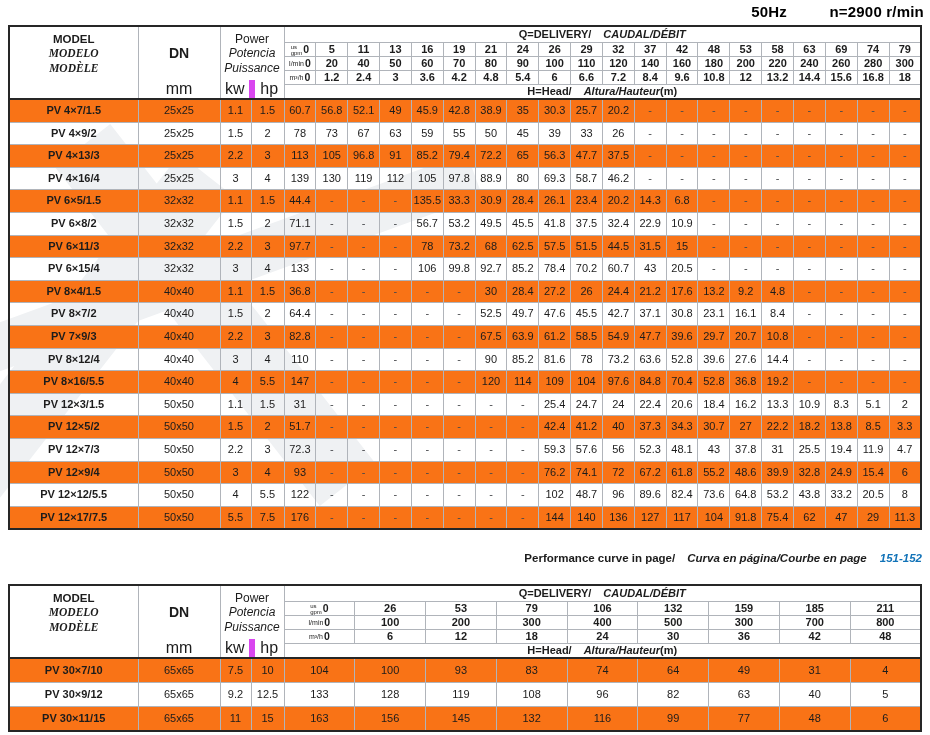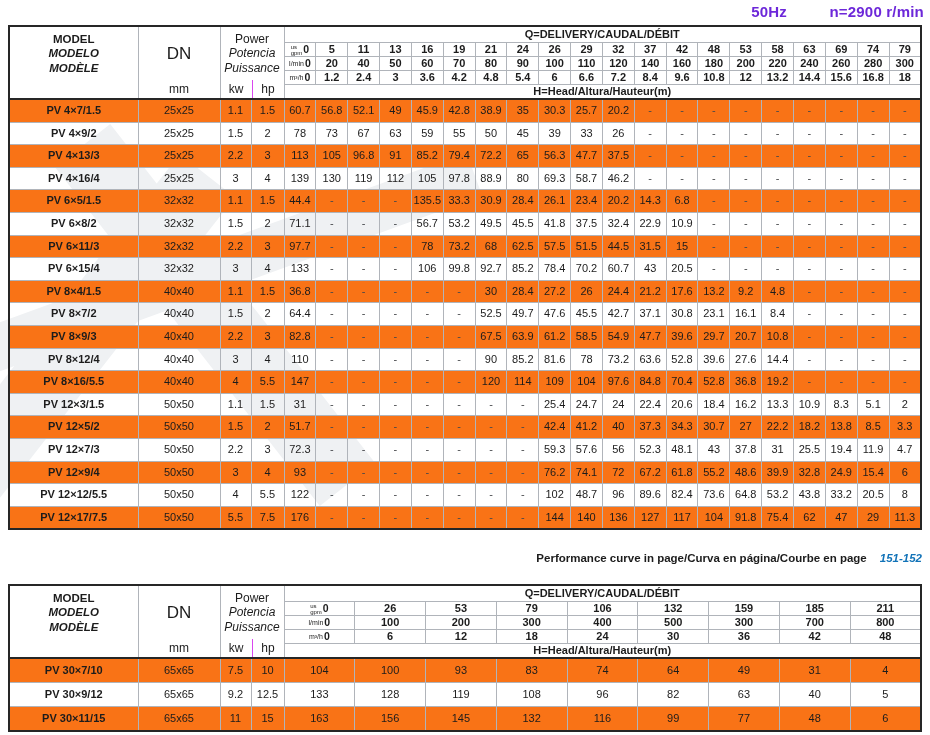--- a/index.html
+++ b/index.html
@@ -9,21 +9,21 @@
     font-family:"Liberation Sans","DejaVu Sans",sans-serif;
   }
   
   .wm{position:absolute;left:0;top:60px;width:600px;height:520px;z-index:0;pointer-events:none;}
   .wm .bar{position:absolute;background:#eff1f3;}
   .wm .b1{left:40px;top:70px;width:70px;height:430px;transform:rotate(38deg);}
   .wm .b2{left:180px;top:40px;width:70px;height:430px;transform:rotate(-38deg);}
   .wm .b3{left:-30px;top:180px;width:520px;height:46px;transform:rotate(-20deg);}
 
   .freq-line{position:absolute;top:3px;right:6px;z-index:2;
-    color:#6d28d9;font-weight:bold;font-size:15px;letter-spacing:.2px;}
+    color:#000000;font-weight:bold;font-size:15px;letter-spacing:.2px;}
   .freq-line .speed{margin-left:38px;}
 
   table.pump{position:absolute;left:8px;width:914px;z-index:1;
     border-collapse:collapse;table-layout:fixed;background:transparent;
     border:2px solid #262626;}
   #t1{top:25px;} #t2{top:584px;}
   th,td{border:1px solid #b0b4ba;padding:0;text-align:center;vertical-align:middle;
     font-size:11px;line-height:1.05;overflow:hidden;}
   thead{border-bottom:2px solid #262626;}
   thead th{font-weight:bold;}
@@ -35,31 +35,31 @@
   tbody tr.alt{background:#f97316;}
   tbody tr.group-start td{border-top:1.5px solid #55585e;}
   td.td-model{font-weight:bold;font-size:11px;}
   td.td-dash{color:#46484c;}
 
   
   th.hdr-big{vertical-align:middle;}
   .vwrap{display:flex;flex-direction:column;height:100%;}
   .vmain{flex:1;display:flex;flex-direction:column;align-items:center;justify-content:center;}
   .vbottom{height:18px;display:flex;align-items:center;justify-content:center;
-    font-weight:normal;font-size:12px;}
+    font-weight:normal;font-size:16px;}
   .vbottom .half{width:50%;height:100%;display:flex;align-items:center;justify-content:center;}
-  .vbottom .half.first{border-right:1px solid #d946ef;}
+  .vbottom .half.first{border-right:6px solid #d946ef;}
   .mline{font-size:11.5px;font-weight:bold;line-height:1.25;}
-  .mline.it{font-style:italic;}
+  .mline.it{font-style:italic;font-family:Liberation Serif, serif;}
   .pline{font-size:12px;font-weight:normal;line-height:1.2;}
   .pline.it{font-style:italic;}
-  .dn-label{font-size:17px;font-weight:normal;}
+  .dn-label{font-size:14px;font-weight:bold;}
 
   
-  .ttl-it{}
+  .ttl-it{font-style:italic;margin-left:12px;}
   .ttl-unit{font-weight:bold;}
 
   
   th.unit-cell{font-weight:normal;}
   .ucell{display:flex;align-items:center;justify-content:center;gap:1px;}
   .ulabel{font-size:7px;line-height:1;}
   .ustack{display:flex;flex-direction:column;align-items:flex-start;font-size:6px;line-height:1;}
   .uzero{font-weight:bold;font-size:10.5px;}
 
   .note{position:absolute;top:552px;right:8px;z-index:1;
@@ -467,21 +467,21 @@
         <td>30.8</td>
         <td>23.1</td>
         <td>16.1</td>
         <td>8.4</td>
         <td class="td-dash">-</td>
         <td class="td-dash">-</td>
         <td class="td-dash">-</td>
         <td class="td-dash">-</td>
       </tr>
       <tr class="alt">
-        <td class="td-model">PV 8×9/3</td>
+        <td class="td-model">PV 7×9/3</td>
         <td>40x40</td>
         <td>2.2</td>
         <td>3</td>
         <td>82.8</td>
         <td class="td-dash">-</td>
         <td class="td-dash">-</td>
         <td class="td-dash">-</td>
         <td class="td-dash">-</td>
         <td class="td-dash">-</td>
         <td>67.5</td>

